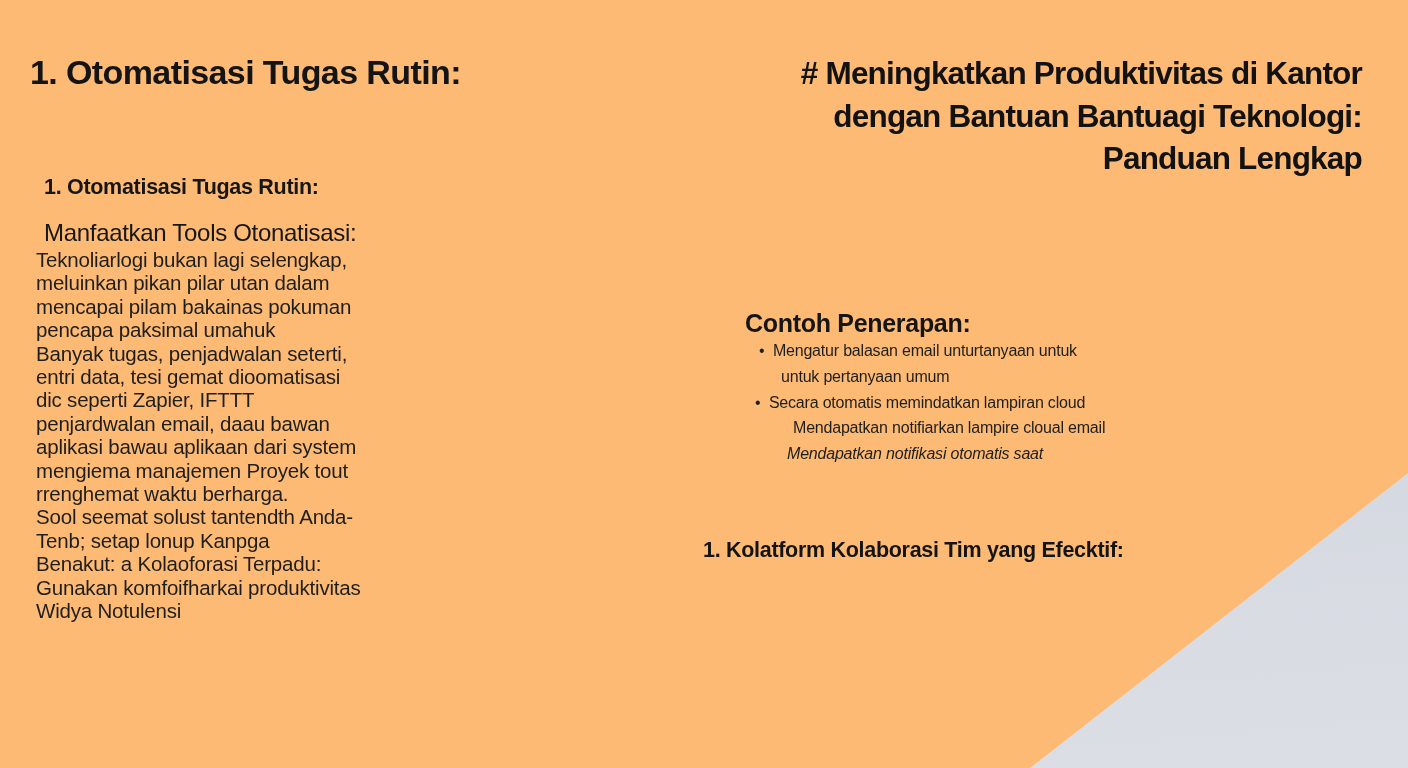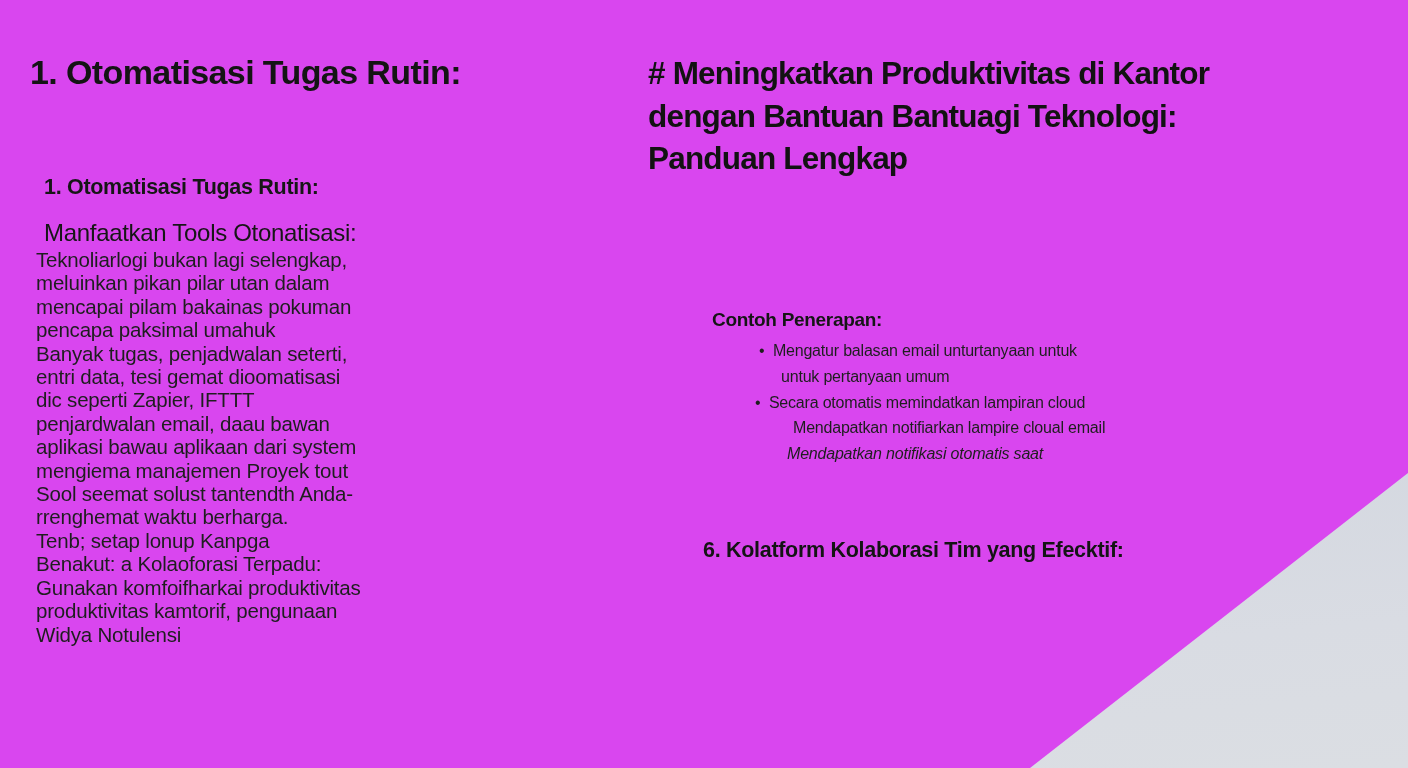--- a/index.html
+++ b/index.html
@@ -1,19 +1,19 @@
 <!DOCTYPE html>
 <html><head>
 <meta charset="utf-8">
 <style>
   html,body{margin:0;padding:0;background:#ffffff;}
   .slide{
     position:relative;
     width:1408px;height:768px;
-    background:#d946ef;
+    background:#fdba74;
     overflow:hidden;
     font-family:"Liberation Sans","DejaVu Sans",sans-serif;
     color:#1a1a1a;
   }
   
   .left-heading{
     position:absolute;left:30px;top:53px;
     font-size:34px;font-weight:700;letter-spacing:-0.6px;
     color:#141414;white-space:pre;
   }
@@ -29,28 +29,28 @@
   }
   .left-body{
     position:absolute;left:36px;top:248px;width:430px;
     font-size:20.5px;line-height:23.4px;letter-spacing:-0.2px;
     color:#1e1e1e;
   }
   .left-body .bl{white-space:pre;}
   
   .main-title{
     position:absolute;left:648px;top:52px;width:714px;
-    text-align:left;
+    text-align:right;
     font-size:31.5px;font-weight:700;line-height:42.5px;letter-spacing:-0.8px;
     color:#121212;
   }
   .main-title .tl{white-space:pre;}
   .examples-heading{
-    position:absolute;left:712px;top:309px;
-    font-size:19px;font-weight:700;letter-spacing:-0.3px;
+    position:absolute;left:745px;top:309px;
+    font-size:25px;font-weight:700;letter-spacing:-0.3px;
     color:#151515;white-space:pre;text-align:right;
   }
   .examples{
     position:absolute;left:745px;top:338px;width:560px;
     font-size:16px;line-height:25.8px;letter-spacing:-0.2px;
     color:#1e1e1e;
   }
   .examples .il{white-space:pre;}
   .il-0{padding-left:14px;}
   .il-1{padding-left:36px;}
@@ -85,42 +85,41 @@
     <div class="bl">Teknoliarlogi bukan lagi selengkap,</div>
     <div class="bl">meluinkan pikan pilar utan dalam</div>
     <div class="bl">mencapai pilam bakainas pokuman</div>
     <div class="bl">pencapa paksimal umahuk</div>
     <div class="bl">Banyak tugas, penjadwalan seterti,</div>
     <div class="bl">entri data, tesi gemat dioomatisasi</div>
     <div class="bl">dic seperti Zapier, IFTTT</div>
     <div class="bl">penjardwalan email, daau bawan</div>
     <div class="bl">aplikasi bawau aplikaan dari system</div>
     <div class="bl">mengiema manajemen Proyek tout</div>
+    <div class="bl">rrenghemat waktu berharga.</div>
     <div class="bl">Sool seemat solust tantendth Anda-</div>
-    <div class="bl">rrenghemat waktu berharga.</div>
     <div class="bl">Tenb; setap lonup Kanpga</div>
     <div class="bl">Benakut: a Kolaoforasi Terpadu:</div>
     <div class="bl">Gunakan komfoifharkai produktivitas</div>
-    <div class="bl">produktivitas kamtorif, pengunaan</div>
     <div class="bl">Widya Notulensi</div>
   </div>
 
   <div class="main-title">
     <div class="tl"># Meningkatkan Produktivitas di Kantor</div>
     <div class="tl">dengan Bantuan Bantuagi Teknologi:</div>
     <div class="tl">Panduan Lengkap</div>
   </div>
 
   <div class="examples-heading">Contoh Penerapan:</div>
 
   <div class="examples">
     <div class="il il-0">•  Mengatur balasan email unturtanyaan untuk</div>
     <div class="il il-1">untuk pertanyaan umum</div>
     <div class="il il-2">•  Secara otomatis memindatkan lampiran cloud</div>
     <div class="il il-3">Mendapatkan notifiarkan lampire cloual email</div>
     <div class="il il-4">Mendapatkan notifikasi otomatis saat</div>
   </div>
 
-  <div class="section2-heading">6. Kolatform Kolaborasi Tim yang Efecktif:</div>
+  <div class="section2-heading">1. Kolatform Kolaborasi Tim yang Efecktif:</div>
 
   <div class="corner-triangle"></div>
 
 </div>
 
 </body></html>

